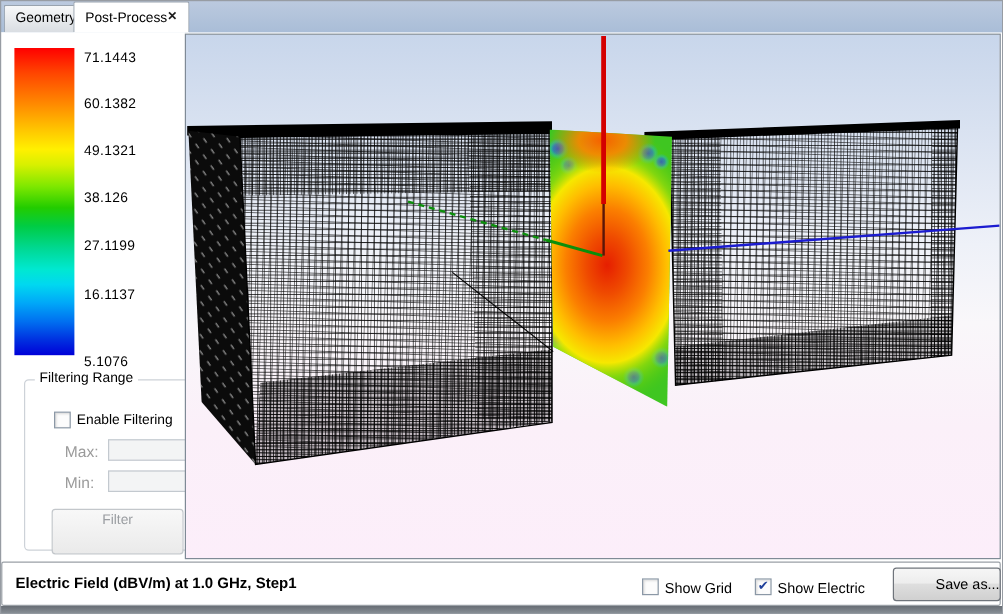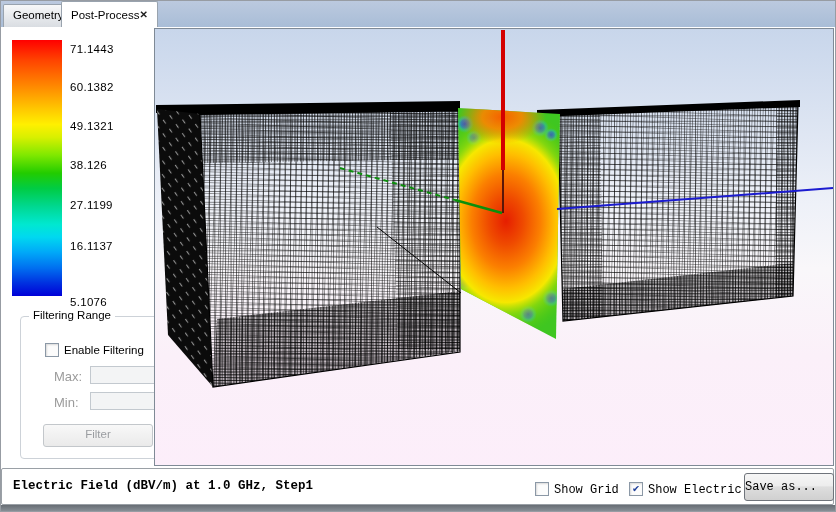--- a/index.html
+++ b/index.html
@@ -32,39 +32,39 @@
   .group { position:absolute; left:20px; top:289px; width:140px; height:143px;
            border:1px solid #cdd2d8; border-radius:4px;padding-left:44px; }
   .group-title { position:absolute; left:8px; top:-8px; background:#fff; padding:0 4px; font-size:11.5px; }
   .checkbox { position:absolute; width:14px; height:14px; border:1px solid #8b98a6; background:#fcfcfc;
               box-shadow:inset 1px 1px 2px rgba(0,0,0,.14); font-size:11px; line-height:12px;
               text-align:center; color:#20409a; cursor:default; }
   .enable-label { position:absolute; left:43px; top:27px; font-size:11.5px; }
   .fld-label { position:absolute; font-size:13px; color:#9b9b9b; }
   .fld-input { position:absolute; width:66px; height:18px; background:#f3f4f5; border:1px solid #c3c9cf;
                font-size:11px; padding:0 3px; color:#555; }
-  .filter-btn { position:absolute; left:22px; top:107px; width:110px; height:23px;
+  .filter-btn { position:absolute; left:22px; top:107px; width:110px; height:38px;
                 background:linear-gradient(#f8f8f8,#eaeaea); border:1px solid #c3c7cb; border-radius:3px;
                 color:#9a9da1; font-size:11.5px; text-align:center; line-height:19px; cursor:default; }
 
   
   .viewport { position:absolute; left:154px; top:28px; width:680px; height:438px;
               border:1px solid #7f8a96;
               background:linear-gradient(to bottom,
                 #c8d6eb 0%, #d9e2f1 18%, #eef1f8 40%, #f9f7fa 55%, #fbf0f9 75%, #fceefa 100%); }
   .viewport svg { display:block; }
 
   
   .statusbar { position:absolute; left:1px; top:468px; width:833px; height:37px; background:#fff;
-               border:1px solid #9aa0a6; border-radius:2px;font-family:Liberation Mono, monospace; }
+               border:1px solid #9aa0a6; border-radius:2px; }
   .status-text { position:absolute; left:11px; top:10px; font-size:12.5px; font-weight:bold; color:#000; }
   .sb-label { position:absolute; top:14px; font-size:12px; color:#000; }
   .save-btn { position:absolute; left:742px; top:4px; width:90px; height:28px;
               background:linear-gradient(#f6f6f6 0%,#ededed 45%,#dedede 50%,#d0d0d0 100%);
-              border:1px solid #6f747b; border-radius:3px; font-size:12px; text-align:left;
+              border:1px solid #6f747b; border-radius:3px; font-size:12px; text-align:right;
               line-height:26px; color:#000; cursor:default; }
 </style>
 </head>
 <body>
 
 <div class="tabbar">
   <div class="tab-inactive">Geometry</div>
   <div class="tab-active">
     <span>Post-Process</span>
     <span class="tab-close">✕</span>

